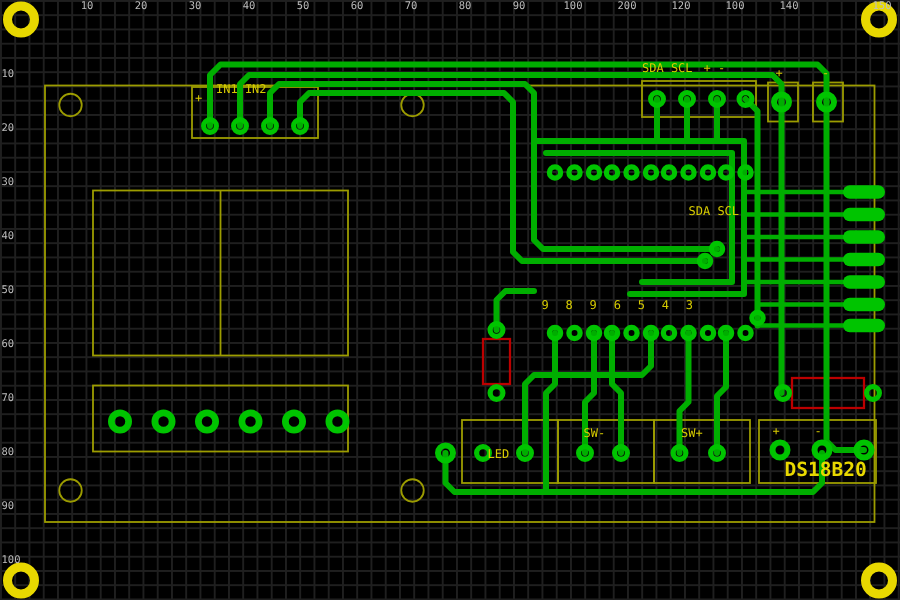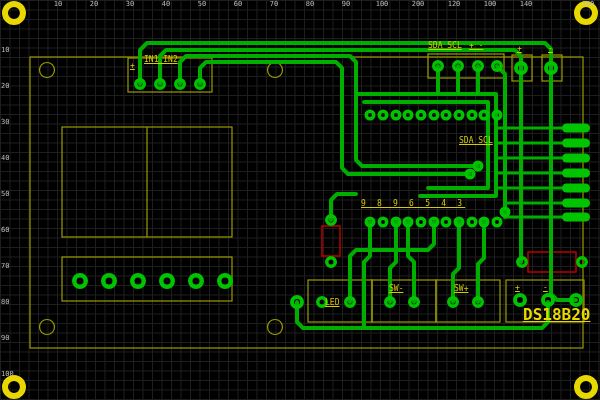--- a/index.html
+++ b/index.html
@@ -10,22 +10,22 @@
                          linear-gradient(to bottom,var(--grid) 1px,transparent 1px);
         background-size:9.5px 9.5px;}
   .ruler-top{position:absolute;top:0;left:0;right:0;height:10px;z-index:5;}
   .ruler-top .tick{position:absolute;top:1px;font-size:7px;color:var(--ruler_text);
                    transform:translateX(-50%);line-height:1;}
   .ruler-left{position:absolute;top:0;left:0;bottom:0;width:12px;z-index:5;}
   .ruler-left .tick{position:absolute;left:1px;font-size:7px;color:var(--ruler_text);
                     transform:translateY(-50%);line-height:1;}
   svg.art{position:absolute;inset:0;z-index:2;}
   .labels{position:absolute;inset:0;z-index:4;pointer-events:none;}
-  .slabel{position:absolute;color:var(--silk_text);font-size:8px;line-height:1;white-space:pre;text-decoration:underline;}
-  .slabel.big{font-size:16px;font-weight:bold;color:var(--corner);}
+  .slabel{position:absolute;color:var(--silk_text);font-size:8px;line-height:1;white-space:pre;}
+  .slabel.big{font-size:13px;font-weight:bold;color:var(--corner);}
   .pins{letter-spacing:3.2px;}
   
   .trace{stroke:var(--trace);stroke-width:4;fill:none;stroke-linecap:round;stroke-linejoin:round;}
   .trace.thin{stroke-width:3;}
   .ring{fill:none;stroke:var(--pad);}
   .r-sm{stroke-width:3.5;}   
   .r-md{stroke-width:4;}     
   .r-lg{stroke-width:4.5;}   
   .smd{fill:var(--pad);}
   .silk{fill:none;stroke:var(--silk);stroke-width:1.2;}

